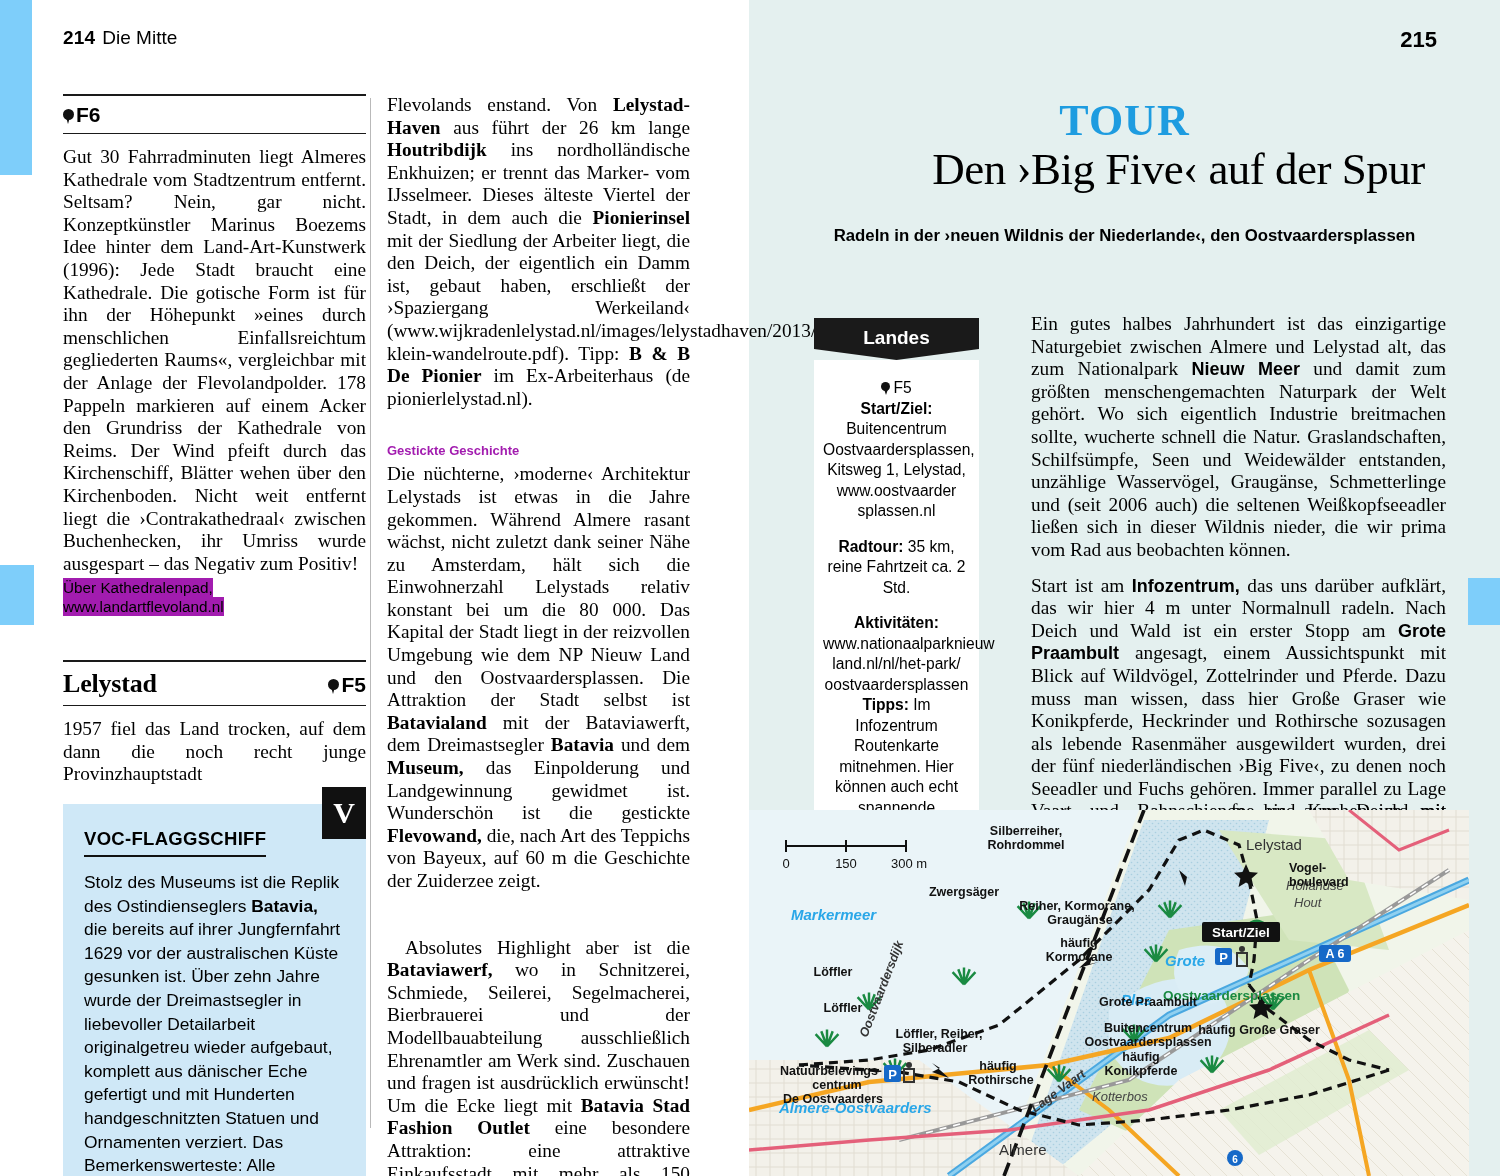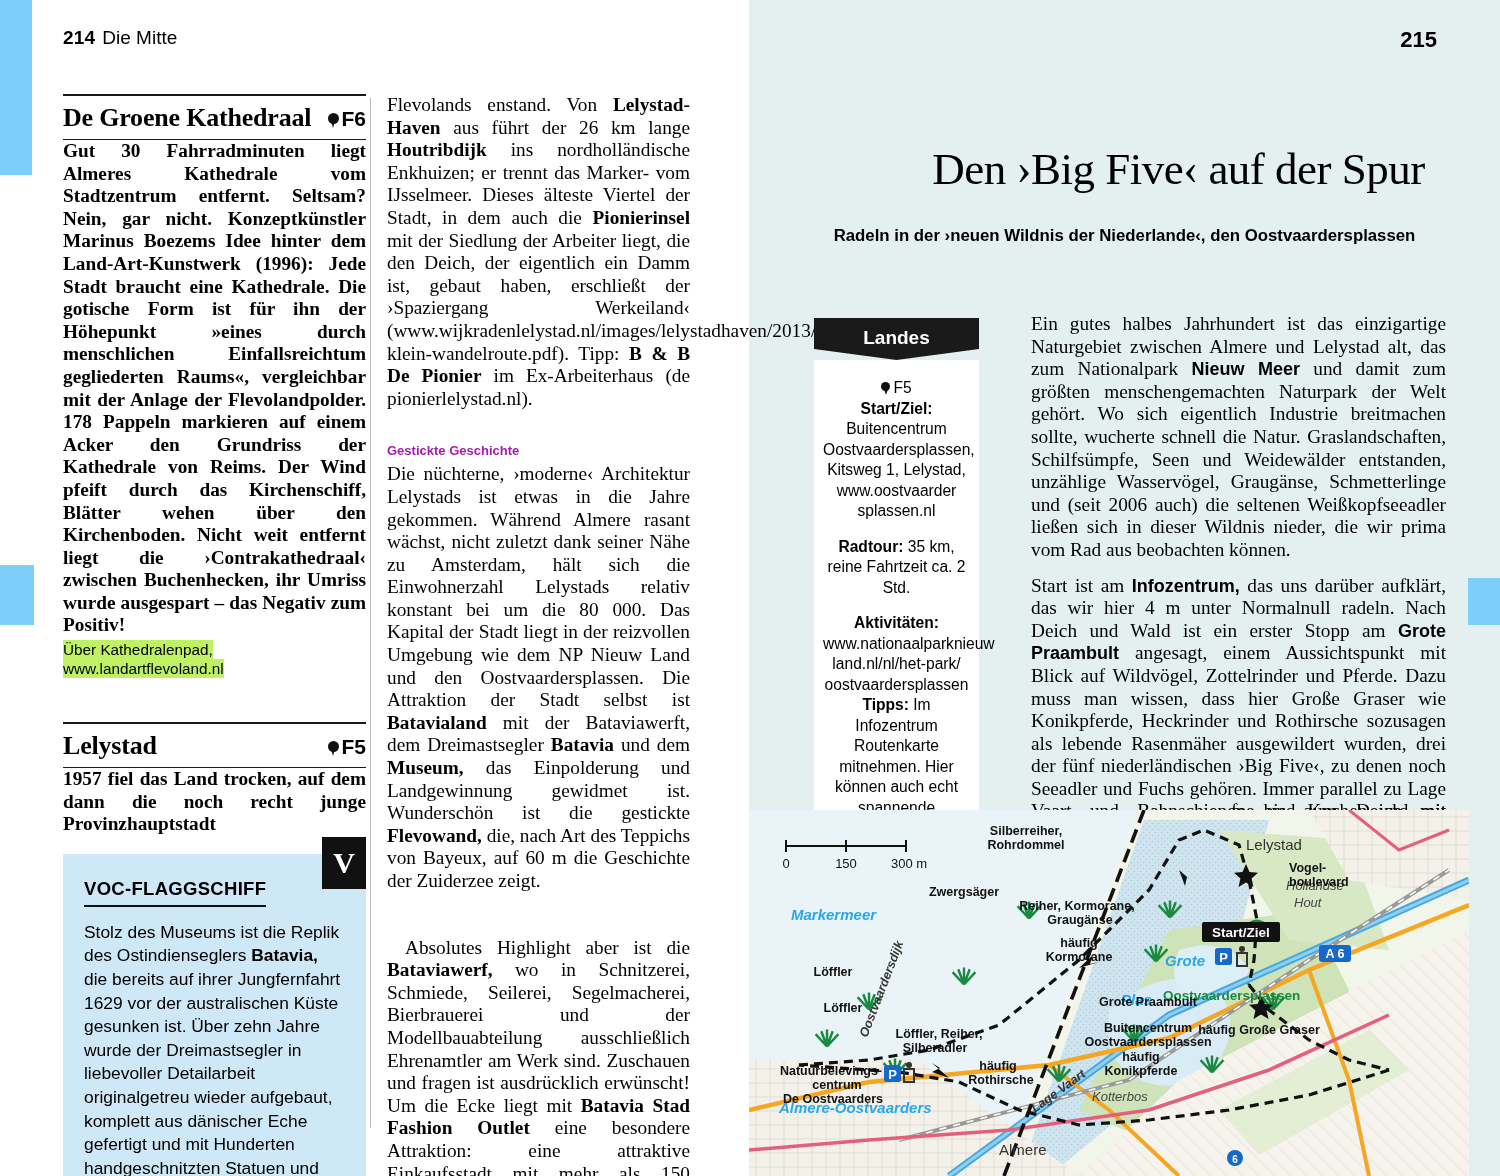--- a/index.html
+++ b/index.html
@@ -41,27 +41,27 @@
   .sec-head .grid{font-family:"Liberation Sans",sans-serif;font-weight:bold;font-size:21px;white-space:nowrap;}
   .pin{display:inline-block;width:11px;height:15px;position:relative;vertical-align:-2px;margin-right:2px;}
   .pin::before{content:"";position:absolute;left:0;top:0;width:11px;height:11px;border-radius:50% 50% 50% 50%;background:#111;}
   .pin::after{content:"";position:absolute;left:3px;top:8px;width:0;height:0;border-left:2.5px solid transparent;border-right:2.5px solid transparent;border-top:7px solid #111;}
 
   p.body{
     font-size:19.3px;line-height:22.6px;text-align:justify;margin:0;
     hyphens:auto;-webkit-hyphens:auto;
     text-justify:inter-word;
   }
-  p.body.first{font-weight:bold;}
+  p.body.first{margin-top:12px;}
   p.body + p.body{text-indent:18px;margin-top:44px;}
   p.body b{font-weight:bold;}
 
   .addr{
     font-family:"Liberation Sans",sans-serif;font-size:15.3px;line-height:19px;
-    background:#bef264;display:inline;box-decoration-break:clone;-webkit-box-decoration-break:clone;
+    background:#a21caf;display:inline;box-decoration-break:clone;-webkit-box-decoration-break:clone;
     padding:1px 0;
   }
   .addr-wrap{margin-top:3px;}
 
   .subhead{
     font-family:"Liberation Sans",sans-serif;font-weight:bold;color:#a21caf;
     font-size:13px;line-height:23px;margin:29px 0 1px 0;
   }
 
   
@@ -158,21 +158,20 @@
   <div class="folio-left">
     <span class="num">214</span><span class="txt">Die Mitte</span>
   </div>
   <div class="folio-right">215</div>
 
   <div class="col-rule"></div>
 
   <div class="col col1">
 
     <div class="sec-head">
-      <span class="title">De Groene Kathedraal</span>
       <span class="grid"><span class="pin"></span><span>F6</span></span>
     </div>
     <p class="body first">Gut 30 Fahrradminuten liegt Almeres Kathedrale vom Stadtzentrum entfernt. Seltsam? Nein, gar nicht. Konzeptkünstler Marinus Boezems Idee hinter dem Land-Art-Kunstwerk (1996): Jede Stadt braucht eine Kathedrale. Die gotische Form ist für ihn der Höhepunkt »eines durch menschlichen Einfallsreichtum gegliederten Raums«, vergleichbar mit der Anlage der Flevolandpolder. 178 Pappeln markieren auf einem Acker den Grundriss der Kathedrale von Reims. Der Wind pfeift durch das Kirchenschiff, Blätter wehen über den Kirchenboden. Nicht weit entfernt liegt die ›Contrakathedraal‹ zwischen Buchenhecken, ihr Umriss wurde ausgespart – das Negativ zum Positiv!</p>
     <div class="addr-wrap"><span class="addr">Über Kathedralenpad, www.landartflevoland.nl</span></div>
 
     <div class="sec-head" style="margin-top:44px">
       <span class="title">Lelystad</span>
       <span class="grid"><span class="pin"></span><span>F5</span></span>
     </div>
     <p class="body first">1957 fiel das Land trocken, auf dem dann die noch recht junge Provinzhauptstadt</p>
@@ -187,20 +186,21 @@
   <div class="col col2">
     <p class="body">Flevolands enstand. Von <b>Lelystad-Haven</b> aus führt der 26 km lange <b>Houtribdijk</b> ins nordholländische Enkhuizen; er trennt das Marker- vom IJsselmeer. Dieses älteste Viertel der Stadt, in dem auch die <b>Pionierinsel</b> mit der Siedlung der Arbeiter liegt, die den Deich, der eigentlich ein Damm ist, gebaut haben, erschließt der ›Spaziergang Werkeiland‹ (www.wijkradenlelystad.nl/images/lelystadhaven/2013/06/werkeiland-klein-wandelroute.pdf). Tipp: <b>B &amp; B De Pionier</b> im Ex-Arbeiterhaus (de pionierlelystad.nl).</p>
 
     <div class="subhead">Gestickte Geschichte</div>
     <p class="body">Die nüchterne, ›moderne‹ Architektur Lelystads ist etwas in die Jahre gekommen. Während Almere rasant wächst, nicht zuletzt dank seiner Nähe zu Amsterdam, hält sich die Einwohnerzahl Lelystads relativ konstant bei um die 80 000. Das Kapital der Stadt liegt in der reizvollen Umgebung wie dem NP Nieuw Land und den Oostvaardersplassen. Die Attraktion der Stadt selbst ist <b>Batavialand</b> mit der Bataviawerft, dem Dreimastsegler <b>Batavia</b> und dem <b>Museum,</b> das Einpolderung und Landgewinnung gewidmet ist. Wunderschön ist die gestickte <b>Flevowand,</b> die, nach Art des Teppichs von Bayeux, auf 60 m die Geschichte der Zuiderzee zeigt.</p>
     <p class="body">Absolutes Highlight aber ist die <b>Bataviawerf,</b> wo in Schnitzerei, Schmiede, Seilerei, Segelmacherei, Bierbrauerei und der Modellbauabteilung ausschließlich Ehrenamtler am Werk sind. Zuschauen und fragen ist ausdrücklich erwünscht! Um die Ecke liegt mit <b>Batavia Stad Fashion Outlet</b> eine besondere Attraktion: eine attraktive Einkaufsstadt mit mehr als 150 Geschäften (bataviastad.nl/de).</p>
     <div class="addr-wrap"><span class="addr">Batavialand: Oostvaardersdijk 01-13</span></div>
 
   </div>
 
+  <div class="tour-kicker" style="left:749px;width:751px">TOUR</div>
   <div class="tour-title" style="left:749px;width:859px">Den ›Big Five‹ auf der Spur</div>
   <div class="tour-sub" style="left:789px;width:671px">Radeln in der ›neuen Wildnis der Niederlande‹, den Oostvaardersplassen</div>
 
   <div class="infos">
     <div class="infos-banner">Landes</div>
     <div class="infos-body">
       <div class="blk"><span class="pin-s"></span><span>F5</span><br>
         <b>Start/Ziel:</b><span> Buitencentrum Oostvaardersplassen, Kitsweg 1, Lelystad, www.oostvaarder splassen.nl</span>
       </div>
       <div class="blk">

